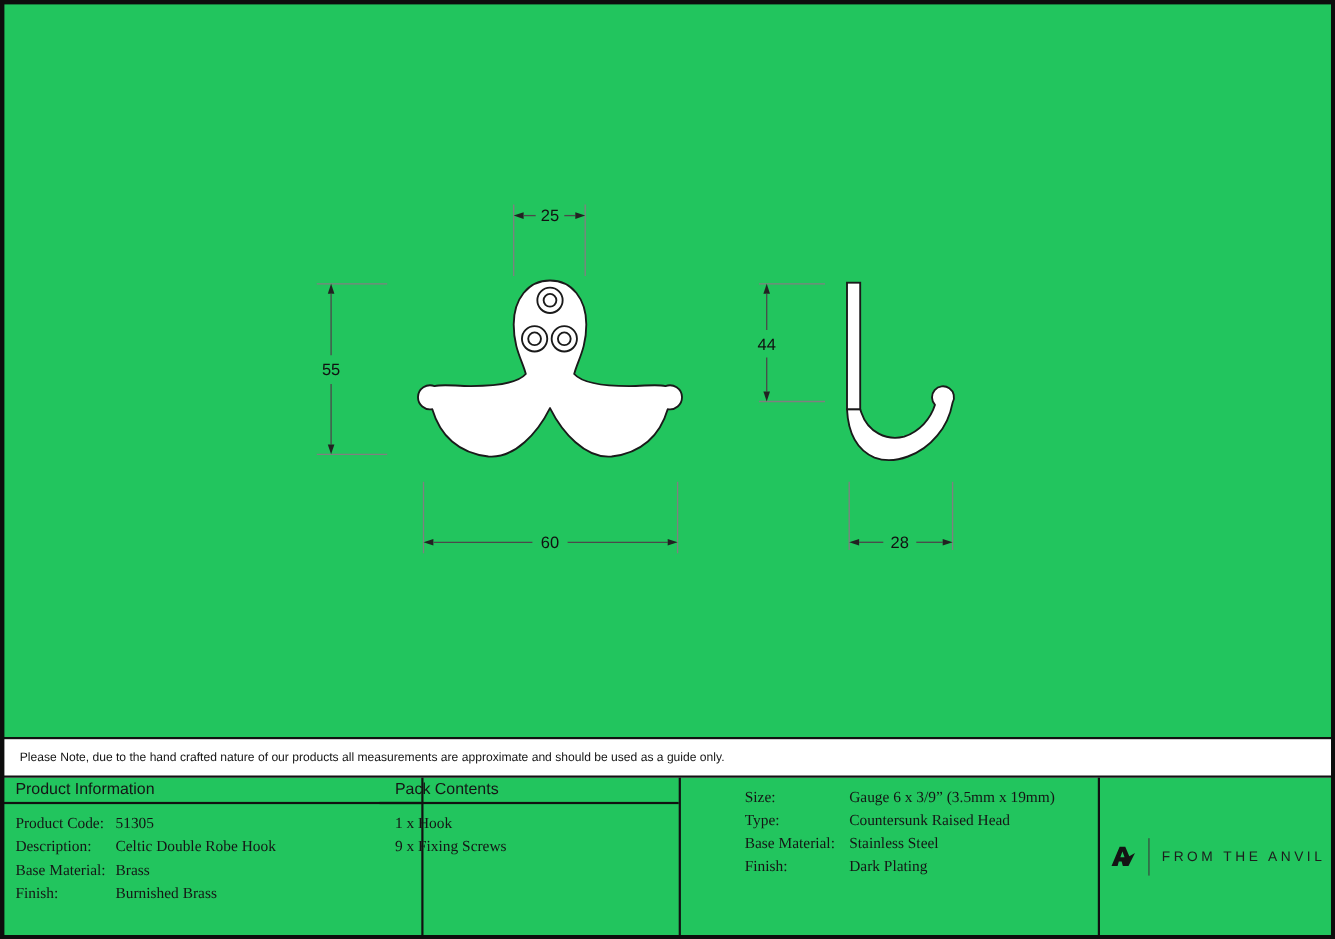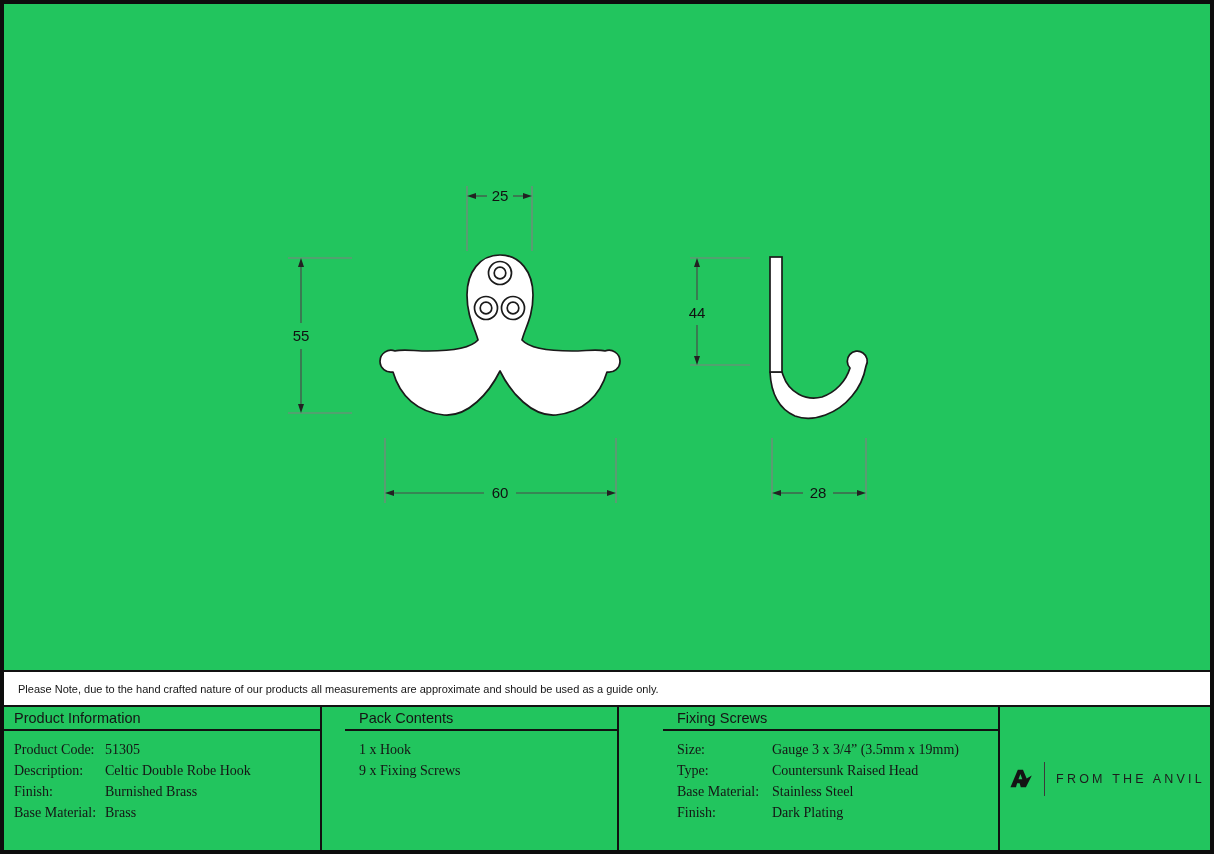--- a/index.html
+++ b/index.html
@@ -10,21 +10,21 @@
   .frame{position:absolute;inset:0;border:4px solid #0d0d0d;box-sizing:border-box;z-index:9;pointer-events:none;}
   .drawing-svg{position:absolute;left:0;top:0;}
   .dim-text{font-family:"Liberation Sans","DejaVu Sans",sans-serif;font-size:15px;fill:#111;}
   .note-row{
     position:absolute;left:0;top:670px;width:1214px;height:37px;box-sizing:border-box;
     border-top:2px solid #111;border-bottom:2px solid #111;
     display:flex;align-items:center;padding-left:18px;font-size:11px;background:#fff;
   }
   .table-area{position:absolute;left:0;top:707px;width:1214px;height:143px;}
   .col{position:absolute;top:0;height:143px;box-sizing:border-box;border-right:2px solid #111;}
-  .col-product{left:0;width:322px;}
+  .col-product{left:0;width:385px;}
   .col-pack{left:345px;width:274px;}
   .col-screws{left:663px;width:337px;}
   .col-logo{left:1000px;width:214px;border-right:none;display:flex;align-items:center;justify-content:center;text-align:right;}
   .cell-header{
     height:24px;box-sizing:border-box;border-bottom:2px solid #111;
     display:flex;align-items:center;padding-left:14px;font-size:14.5px;
   }
   .cell-body{padding:8px 6px 0 14px;font-size:14px;line-height:21px;font-family:Liberation Serif, serif;}
   .kv-row{white-space:nowrap;}
   .kv-label{display:inline-block;}
@@ -141,41 +141,40 @@
     <div class="col col-product">
       <div class="cell-header">Product Information</div>
       <div class="cell-body">
         <div class="kv-row">
           <span class="kv-label">Product Code:</span><span>51305</span>
         </div>
         <div class="kv-row">
           <span class="kv-label">Description:</span><span>Celtic Double Robe Hook</span>
         </div>
         <div class="kv-row">
-          <span class="kv-label">Finish:</span><span>Burnished Brass</span>
+          <span class="kv-label">Base Material:</span><span>Brass</span>
         </div>
         <div class="kv-row">
-          <span class="kv-label">Base Material:</span><span>Brass</span>
+          <span class="kv-label">Finish:</span><span>Burnished Brass</span>
         </div>
       </div>
     </div>
 
     <div class="col col-pack">
       <div class="cell-header">Pack Contents</div>
       <div class="cell-body">
         <div class="pack-line">1 x Hook</div>
         <div class="pack-line">9 x Fixing Screws</div>
       </div>
     </div>
 
     <div class="col col-screws">
-      <div class="cell-header">Fixing Screws</div>
       <div class="cell-body">
         <div class="kv-row">
-          <span class="kv-label">Size:</span><span>Gauge 3 x 3/4” (3.5mm x 19mm)</span>
+          <span class="kv-label">Size:</span><span>Gauge 6 x 3/9” (3.5mm x 19mm)</span>
         </div>
         <div class="kv-row">
           <span class="kv-label">Type:</span><span>Countersunk Raised Head</span>
         </div>
         <div class="kv-row">
           <span class="kv-label">Base Material:</span><span>Stainless Steel</span>
         </div>
         <div class="kv-row">
           <span class="kv-label">Finish:</span><span>Dark Plating</span>
         </div>

